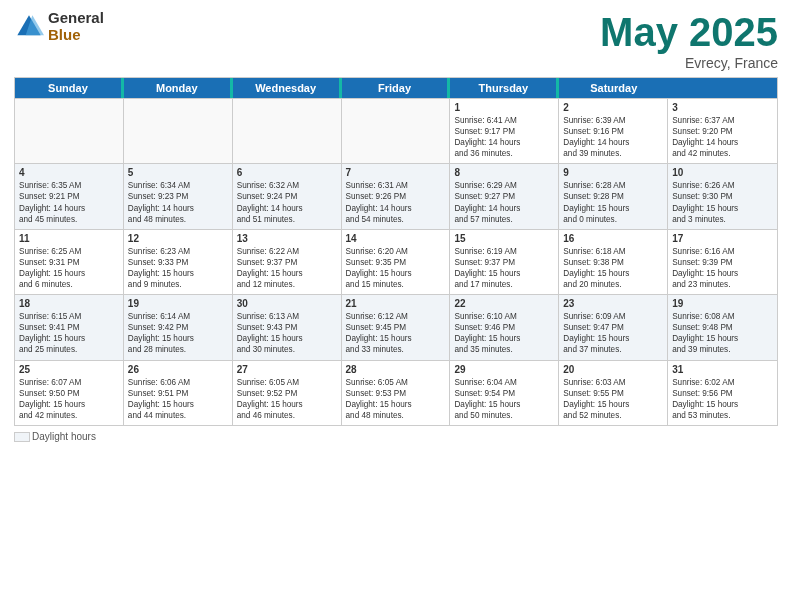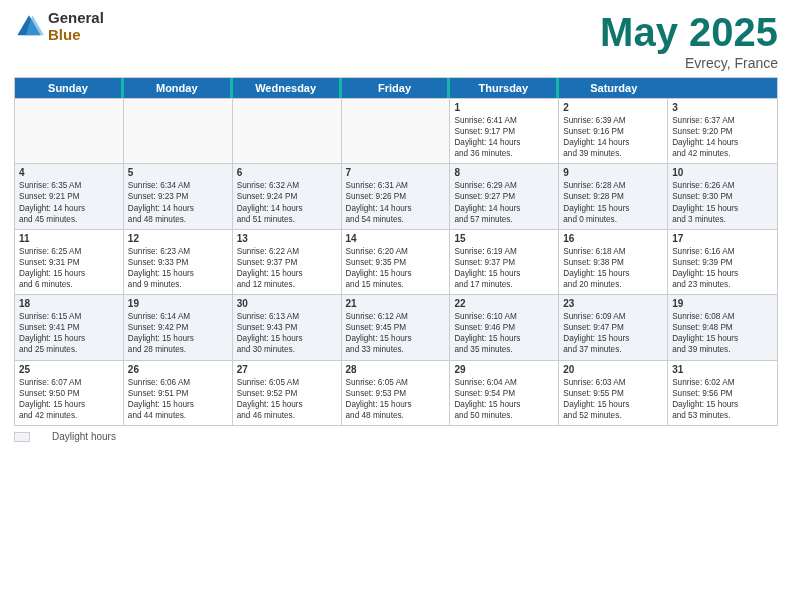--- a/index.html
+++ b/index.html
@@ -108,21 +108,21 @@
       font-weight: bold;
       margin-bottom: 2px;
     }
     .cell-line {
       line-height: 1.35;
       font-size: 8.2px;
     }
     .footer-note {
       display: flex;
       align-items: center;
-      gap: 22px;
+      gap: 2px;
       margin-top: 5px;
       font-size: 10px;
       color: #555;
     }
     .footer-swatch {
       width: 16px;
       height: 10px;
       background: #f0f4f8;
       border: 1px solid #ccc;
     }

